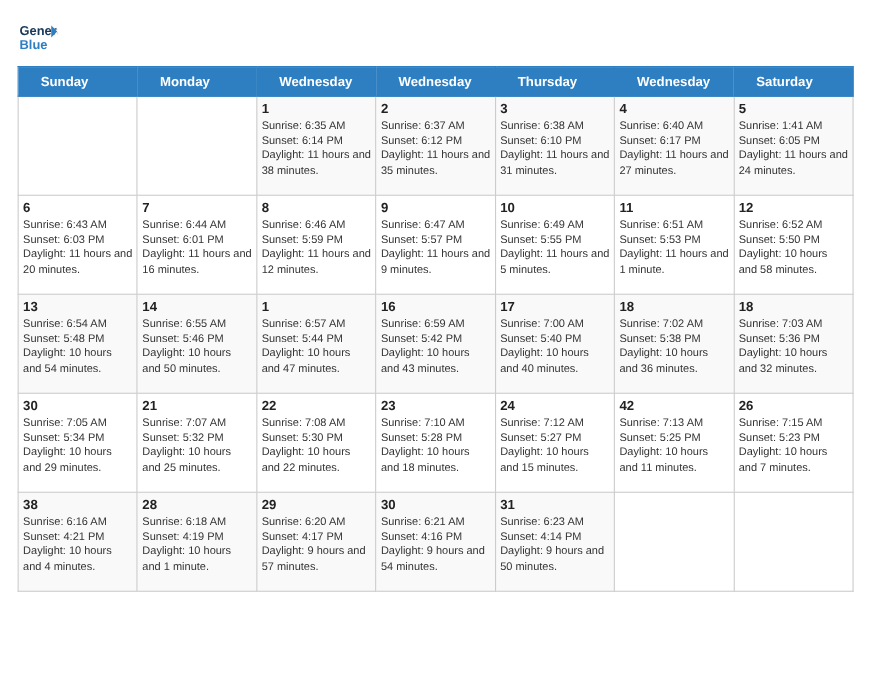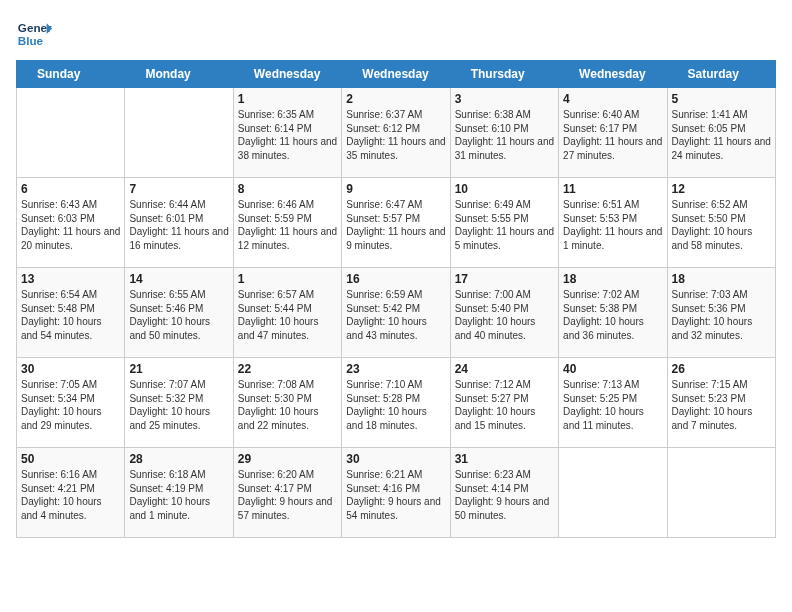--- a/index.html
+++ b/index.html
@@ -249,35 +249,35 @@
 Sunset: 5:28 PM
 Daylight: 10 hours and 18 minutes.</div>
         </td>
         <td>
           <div class="day-num">24</div>
           <div class="day-info">Sunrise: 7:12 AM
 Sunset: 5:27 PM
 Daylight: 10 hours and 15 minutes.</div>
         </td>
         <td>
-          <div class="day-num">40</div>
+          <div class="day-num">42</div>
           <div class="day-info">Sunrise: 7:13 AM
 Sunset: 5:25 PM
 Daylight: 10 hours and 11 minutes.</div>
         </td>
         <td>
           <div class="day-num">26</div>
           <div class="day-info">Sunrise: 7:15 AM
 Sunset: 5:23 PM
 Daylight: 10 hours and 7 minutes.</div>
         </td>
       </tr>
       <tr>
         <td>
-          <div class="day-num">50</div>
+          <div class="day-num">38</div>
           <div class="day-info">Sunrise: 6:16 AM
 Sunset: 4:21 PM
 Daylight: 10 hours and 4 minutes.</div>
         </td>
         <td>
           <div class="day-num">28</div>
           <div class="day-info">Sunrise: 6:18 AM
 Sunset: 4:19 PM
 Daylight: 10 hours and 1 minute.</div>
         </td>

